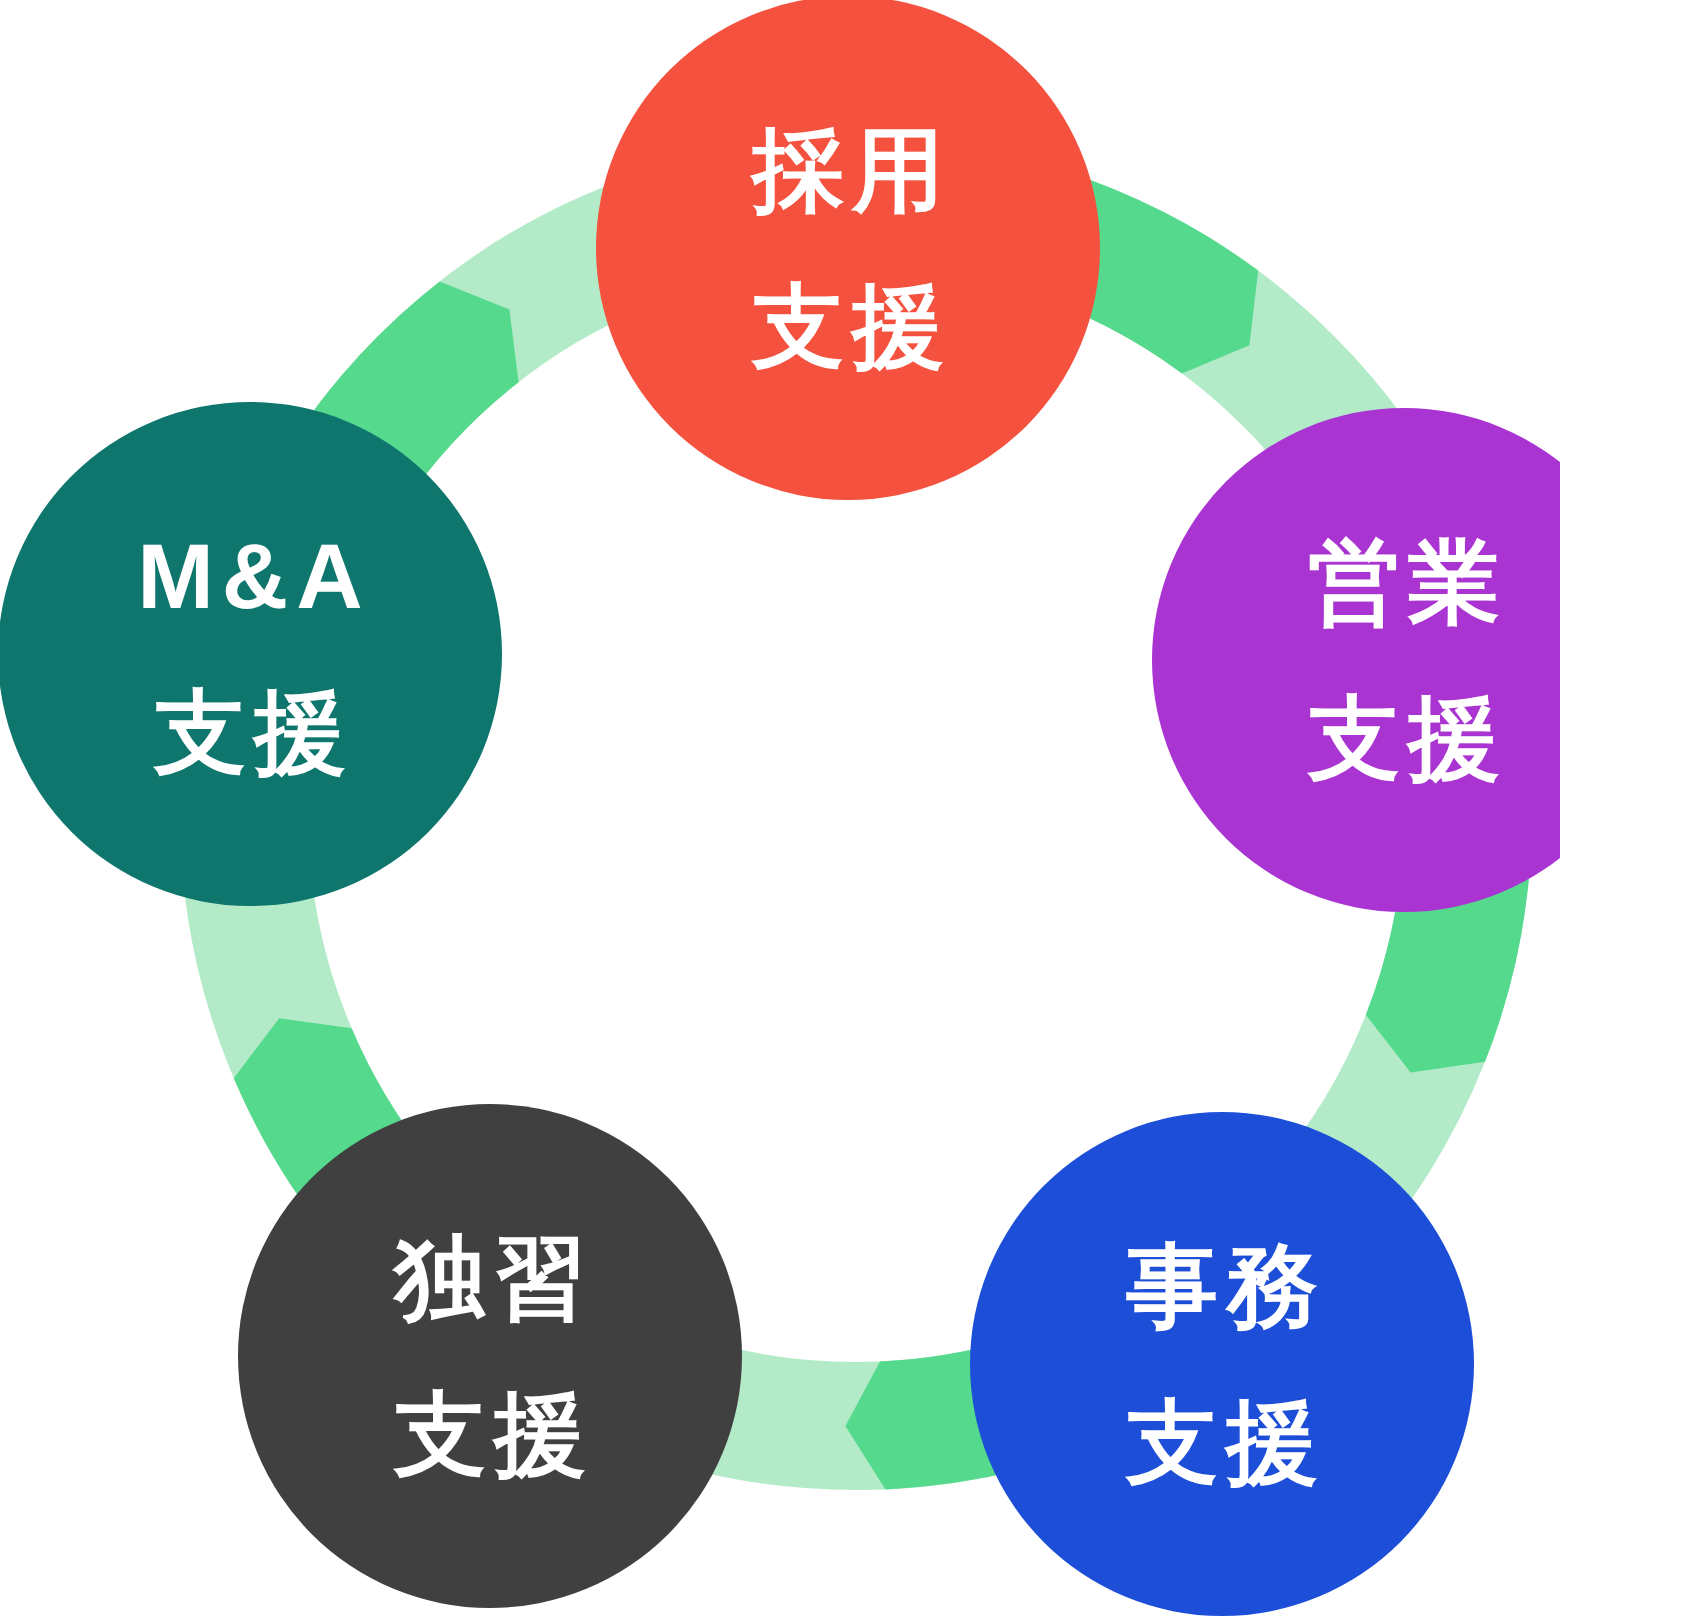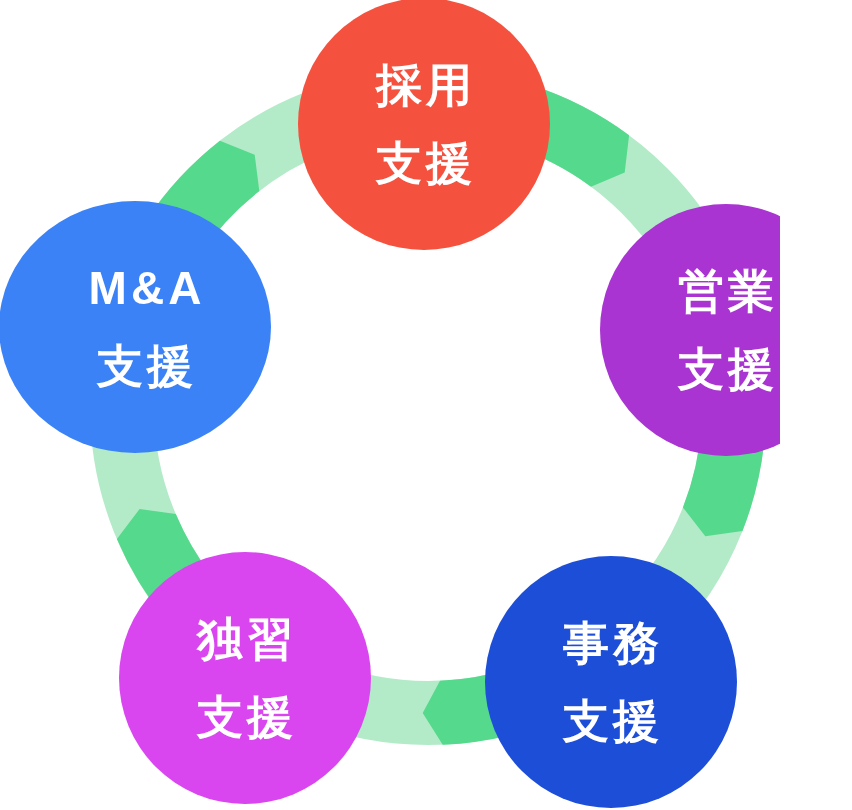--- a/index.html
+++ b/index.html
@@ -22,21 +22,21 @@
     font-weight:bold;
     font-size:46px;
     letter-spacing:4px;
     text-indent:4px; 
     line-height:1;
     user-select:none;
   }
   .node span{display:block;white-space:nowrap;}
   
   .pos-top          {left:298px; top:-2px;}
-  .pos-right        {left:600px; top:204px;}
+  .pos-right        {left:576px; top:204px;}
   .pos-bottom-right {left:485px; top:556px;}
   .pos-bottom-left  {left:119px; top:552px;}
   .pos-left         {left:-1px;  top:201px;}
 </style>
 </head>
 <body>
 
 <div class="stage">
 
   <svg width="852" height="810" viewBox="0 0 852 810" aria-hidden="true">
@@ -56,23 +56,23 @@
   <div class="node pos-right" style="background: rgb(169, 52, 210);">
     <span>営業</span>
     <span>支援</span>
   </div>
 
   <div class="node pos-bottom-right" style="background: #1d4ed8;">
     <span>事務</span>
     <span>支援</span>
   </div>
 
-  <div class="node pos-bottom-left" style="background: #d946ef;">
+  <div class="node pos-bottom-left" style="background: #404040;">
     <span>独習</span>
     <span>支援</span>
   </div>
 
-  <div class="node pos-left" style="background: #3b82f6; padding-left: 20px;">
+  <div class="node pos-left" style="background: #0f766e;">
     <span>M&amp;A</span>
     <span>支援</span>
   </div>
 
 </div>
 
 </body></html>

